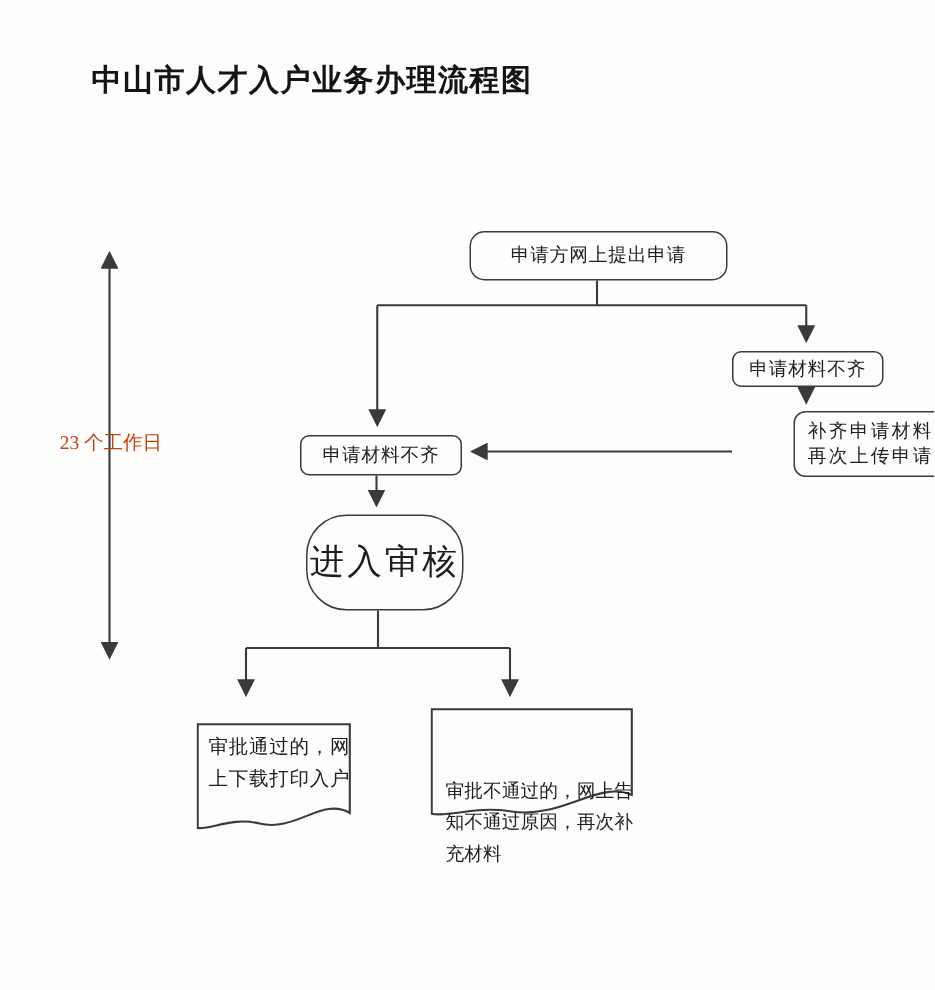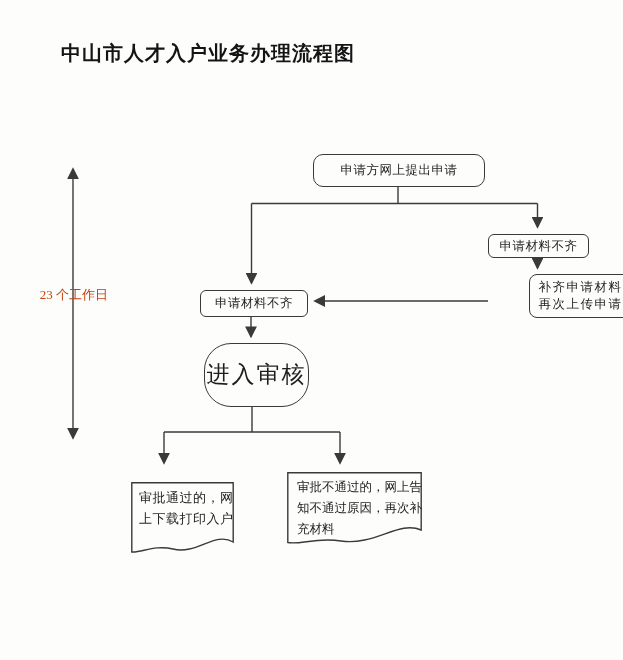--- a/index.html
+++ b/index.html
@@ -65,21 +65,21 @@
     top: 0;
   }
   .doc-text {
     position: absolute;
     top: 5px;
     font-size: 13px;
     line-height: 21px;
     white-space: nowrap;
   }
   #node-doc-approved .doc-text { left: 8px;  letter-spacing: 0.5px; }
-  #node-doc-rejected .doc-text { left: 10px; font-size: 12.5px; letter-spacing: 0px; }
+  #node-doc-rejected .doc-text { left: 10px; font-size: 12.5px; letter-spacing: 0px; margin-top: 40px; }
   #duration-label {
     position: absolute;
     left: 38px;
     top: 286px;
     width: 70px;
     text-align: right;
     font-size: 13px;
     font-weight: 500;
     color: #c2410c;
     white-space: nowrap;

